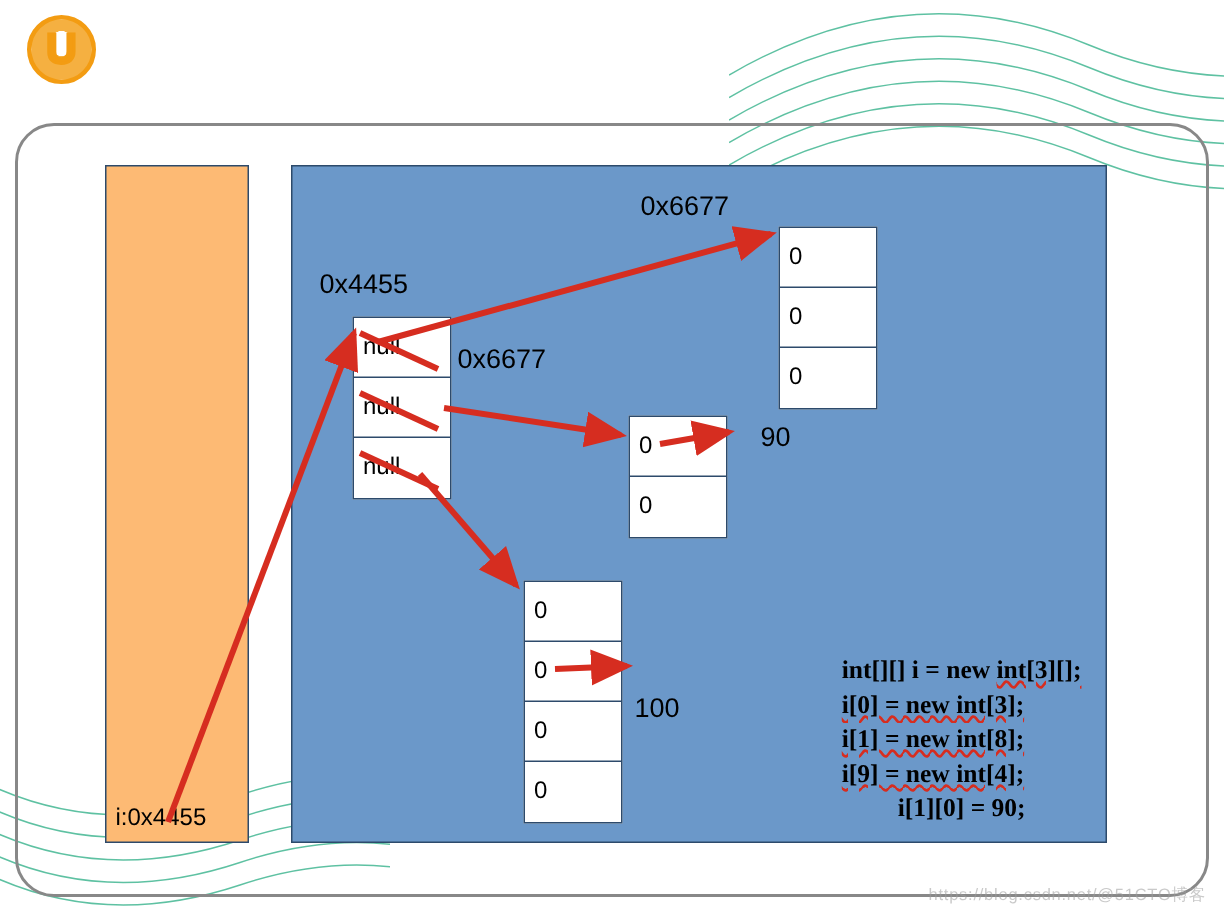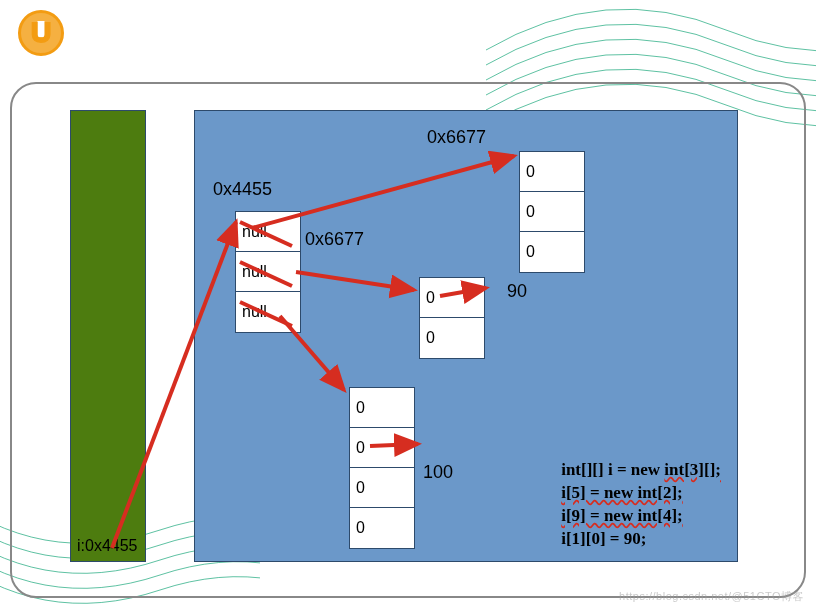--- a/index.html
+++ b/index.html
@@ -22,22 +22,22 @@
   .logo-badge { width: 46px; height: 46px; border-radius: 50%; border: 3px solid #f39c12; display: flex; align-items: center; justify-content: center; font-weight: 900; font-size: 28px; color: #fff;
     background: radial-gradient(circle at 50% 40%, #fff 0 26%, #f5b041 27% 100%); }
   .logo-badge span { color: #f39c12; -webkit-text-stroke: 2px #f39c12; }
   .logo-text { display: flex; flex-direction: column; line-height: 1; }
   .logo-cn { font-size: 26px; font-weight: 900; color: #444; font-style: italic; letter-spacing: 2px; }
   .logo-url { font-size: 11px; color: #e67e22; margin-top: 2px; }
   
   .stage-frame { position: absolute; top: 82px; left: 10px; width: 796px; height: 516px; border: 2px solid #888; border-radius: 26px; }
   
   .stack {
-    position: absolute; top: 110px; left: 70px; width: 76px; height: 452px;
-    background: #4d7c0f; border: 1px solid #2d4a6b;
+    position: absolute; top: 110px; left: 70px; width: 96px; height: 452px;
+    background: #fdba74; border: 1px solid #2d4a6b;
   }
   .stack-label { position: absolute; bottom: 6px; left: 6px; font-size: 16px; color: #000; }
   
   .heap {
     position: absolute; top: 110px; left: 194px; width: 544px; height: 452px;
     background: #6b98c9; border: 1px solid #2d4a6b;
   }
   
   .arrbox { position: absolute; background: #fff; border: 1px solid #2d4a6b; }
   .cell { width: 64px; height: 40px; display: flex; align-items: center; padding-left: 6px; border-bottom: 1px solid #2d4a6b; font-size: 16px; }
@@ -47,21 +47,21 @@
   
   .arrows { position: absolute; top: 0; left: 0; width: 816px; height: 610px; pointer-events: none; }
   .arrows line, .arrows path { stroke: #d62d20; stroke-width: 4; fill: none; }
   .arrows polygon { fill: #d62d20; }
   
   .code {
     position: absolute; bottom: 10px; right: 16px; font-family: "Times New Roman", serif;
     font-size: 17px; font-weight: 700; line-height: 1.35;
   }
   .code .u { text-decoration: underline; text-decoration-style: wavy; text-decoration-color: #d62d20; }
-  .code div:nth-child(n+5) { font-weight: 400; }
+  .code div:nth-child(n+5) { font-weight: 700; text-align: center; }
   
   .wm { position: absolute; bottom: 6px; right: 12px; color: #9e9e9e; font-size: 11px; letter-spacing: .5px; font-family: Arial, sans-serif; opacity: .55; }
 </style>
 </head>
 <body>
 
 <div class="waves waves-tr">
   <svg viewBox="0 0 360 180" width="360" height="180">
     <path d="M0,80 Q120,10 240,60 T480,40"></path>
     <path d="M0,95 Q120,25 240,75 T480,55"></path>
@@ -120,21 +120,22 @@
   <div class="arrbox" style="top:276px; left:154px;">
     <div class="cell">0</div>
     <div class="cell">0</div>
     <div class="cell">0</div>
     <div class="cell">0</div>
   </div>
   <span class="lbl" style="top:322px; left:228px;margin-top:29px;">100</span>
 
   <div class="code">
     <div><span>int[][] i = new </span><span class="u">int[3][];</span></div>
-    <div class="u">i[5] = new int[2];</div>
+    <div class="u">i[0] = new int[3];</div>
+    <div class="u">i[1] = new int[8];</div>
     <div class="u">i[9] = new int[4];</div>
     <div>i[1][0] = 90;</div>
   </div>
 </div>
 
 <svg class="arrows">
   <defs>
     <marker id="ah" markerWidth="8" markerHeight="8" refX="6" refY="3" orient="auto">
       <polygon points="0,0 7,3 0,6"></polygon>
     </marker>

